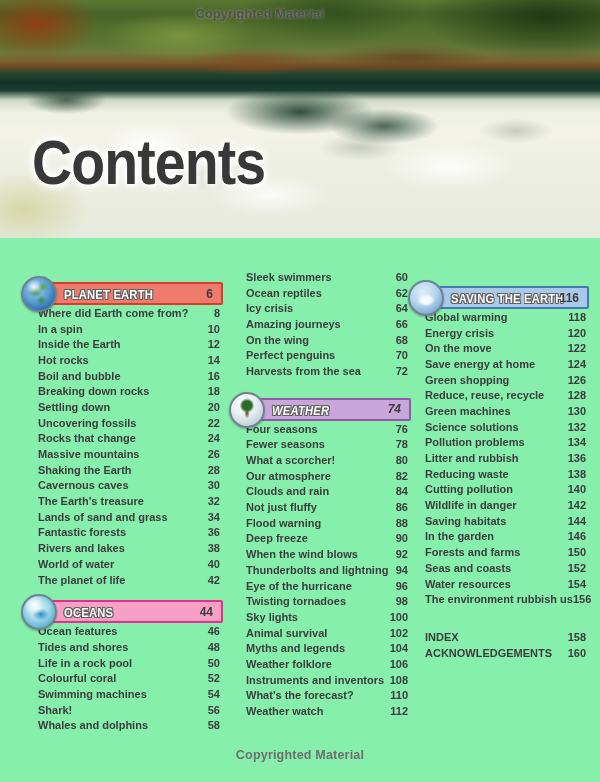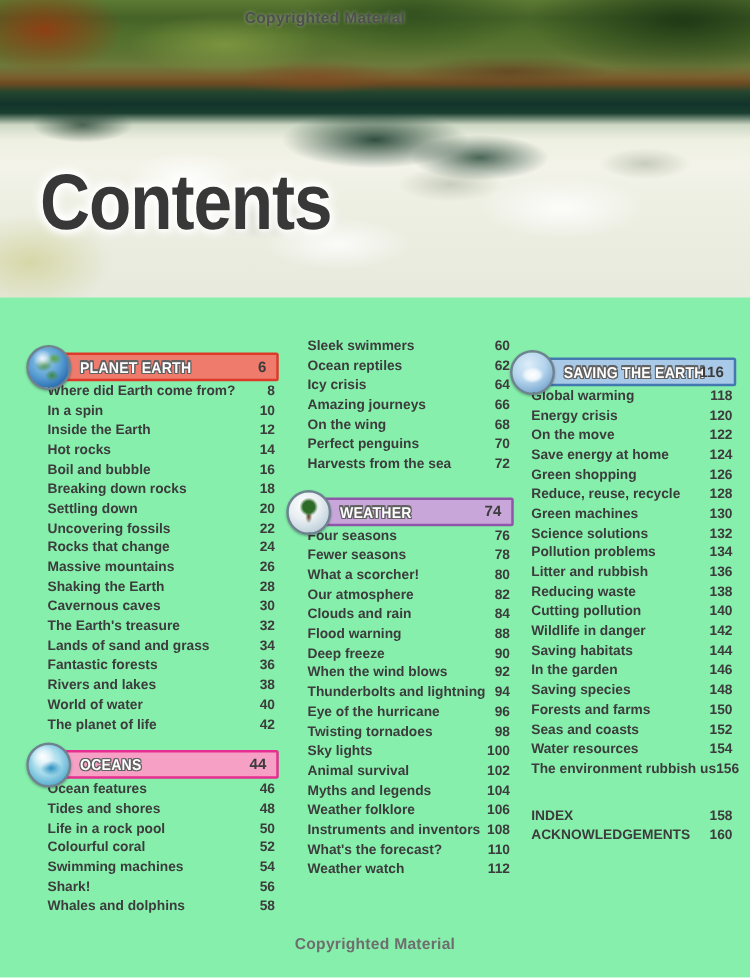--- a/index.html
+++ b/index.html
@@ -251,41 +251,45 @@
           </div>
           <div class="entry">
             <span class="entry-label">Perfect penguins</span>
             <span class="entry-page">70</span>
           </div>
           <div class="entry">
             <span class="entry-label">Harvests from the sea</span>
             <span class="entry-page">72</span>
           </div>
         </div>
-        <div class="sec-header" style="background: rgb(200, 166, 218); border-color: rgb(143, 87, 168);"><span class="sec-icon icon-weather"></span><span class="sec-label">WEATHER</span><span class="sec-page">74</span></div>
+        <div class="sec-header" style="background: rgb(200, 166, 218); border-color: rgb(143, 87, 168); font-style: italic;"><span class="sec-icon icon-weather"></span><span class="sec-label">WEATHER</span><span class="sec-page">74</span></div>
         <div class="entries">
           <div class="entry">
             <span class="entry-label">Four seasons</span>
             <span class="entry-page">76</span>
           </div>
           <div class="entry">
             <span class="entry-label">Fewer seasons</span>
             <span class="entry-page">78</span>
           </div>
           <div class="entry">
             <span class="entry-label">What a scorcher!</span>
             <span class="entry-page">80</span>
           </div>
           <div class="entry">
             <span class="entry-label">Our atmosphere</span>
             <span class="entry-page">82</span>
           </div>
           <div class="entry">
             <span class="entry-label">Clouds and rain</span>
             <span class="entry-page">84</span>
+          </div>
+          <div class="entry">
+            <span class="entry-label">Not just fluffy</span>
+            <span class="entry-page">86</span>
           </div>
           <div class="entry">
             <span class="entry-label">Flood warning</span>
             <span class="entry-page">88</span>
           </div>
           <div class="entry">
             <span class="entry-label">Deep freeze</span>
             <span class="entry-page">90</span>
           </div>
           <div class="entry">
@@ -391,24 +395,20 @@
           </div>
           <div class="entry">
             <span class="entry-label">Saving habitats</span>
             <span class="entry-page">144</span>
           </div>
           <div class="entry">
             <span class="entry-label">In the garden</span>
             <span class="entry-page">146</span>
           </div>
           <div class="entry">
-            <span class="entry-label">Saving species</span>
-            <span class="entry-page">148</span>
-          </div>
-          <div class="entry">
             <span class="entry-label">Forests and farms</span>
             <span class="entry-page">150</span>
           </div>
           <div class="entry">
             <span class="entry-label">Seas and coasts</span>
             <span class="entry-page">152</span>
           </div>
           <div class="entry">
             <span class="entry-label">Water resources</span>
             <span class="entry-page">154</span>

